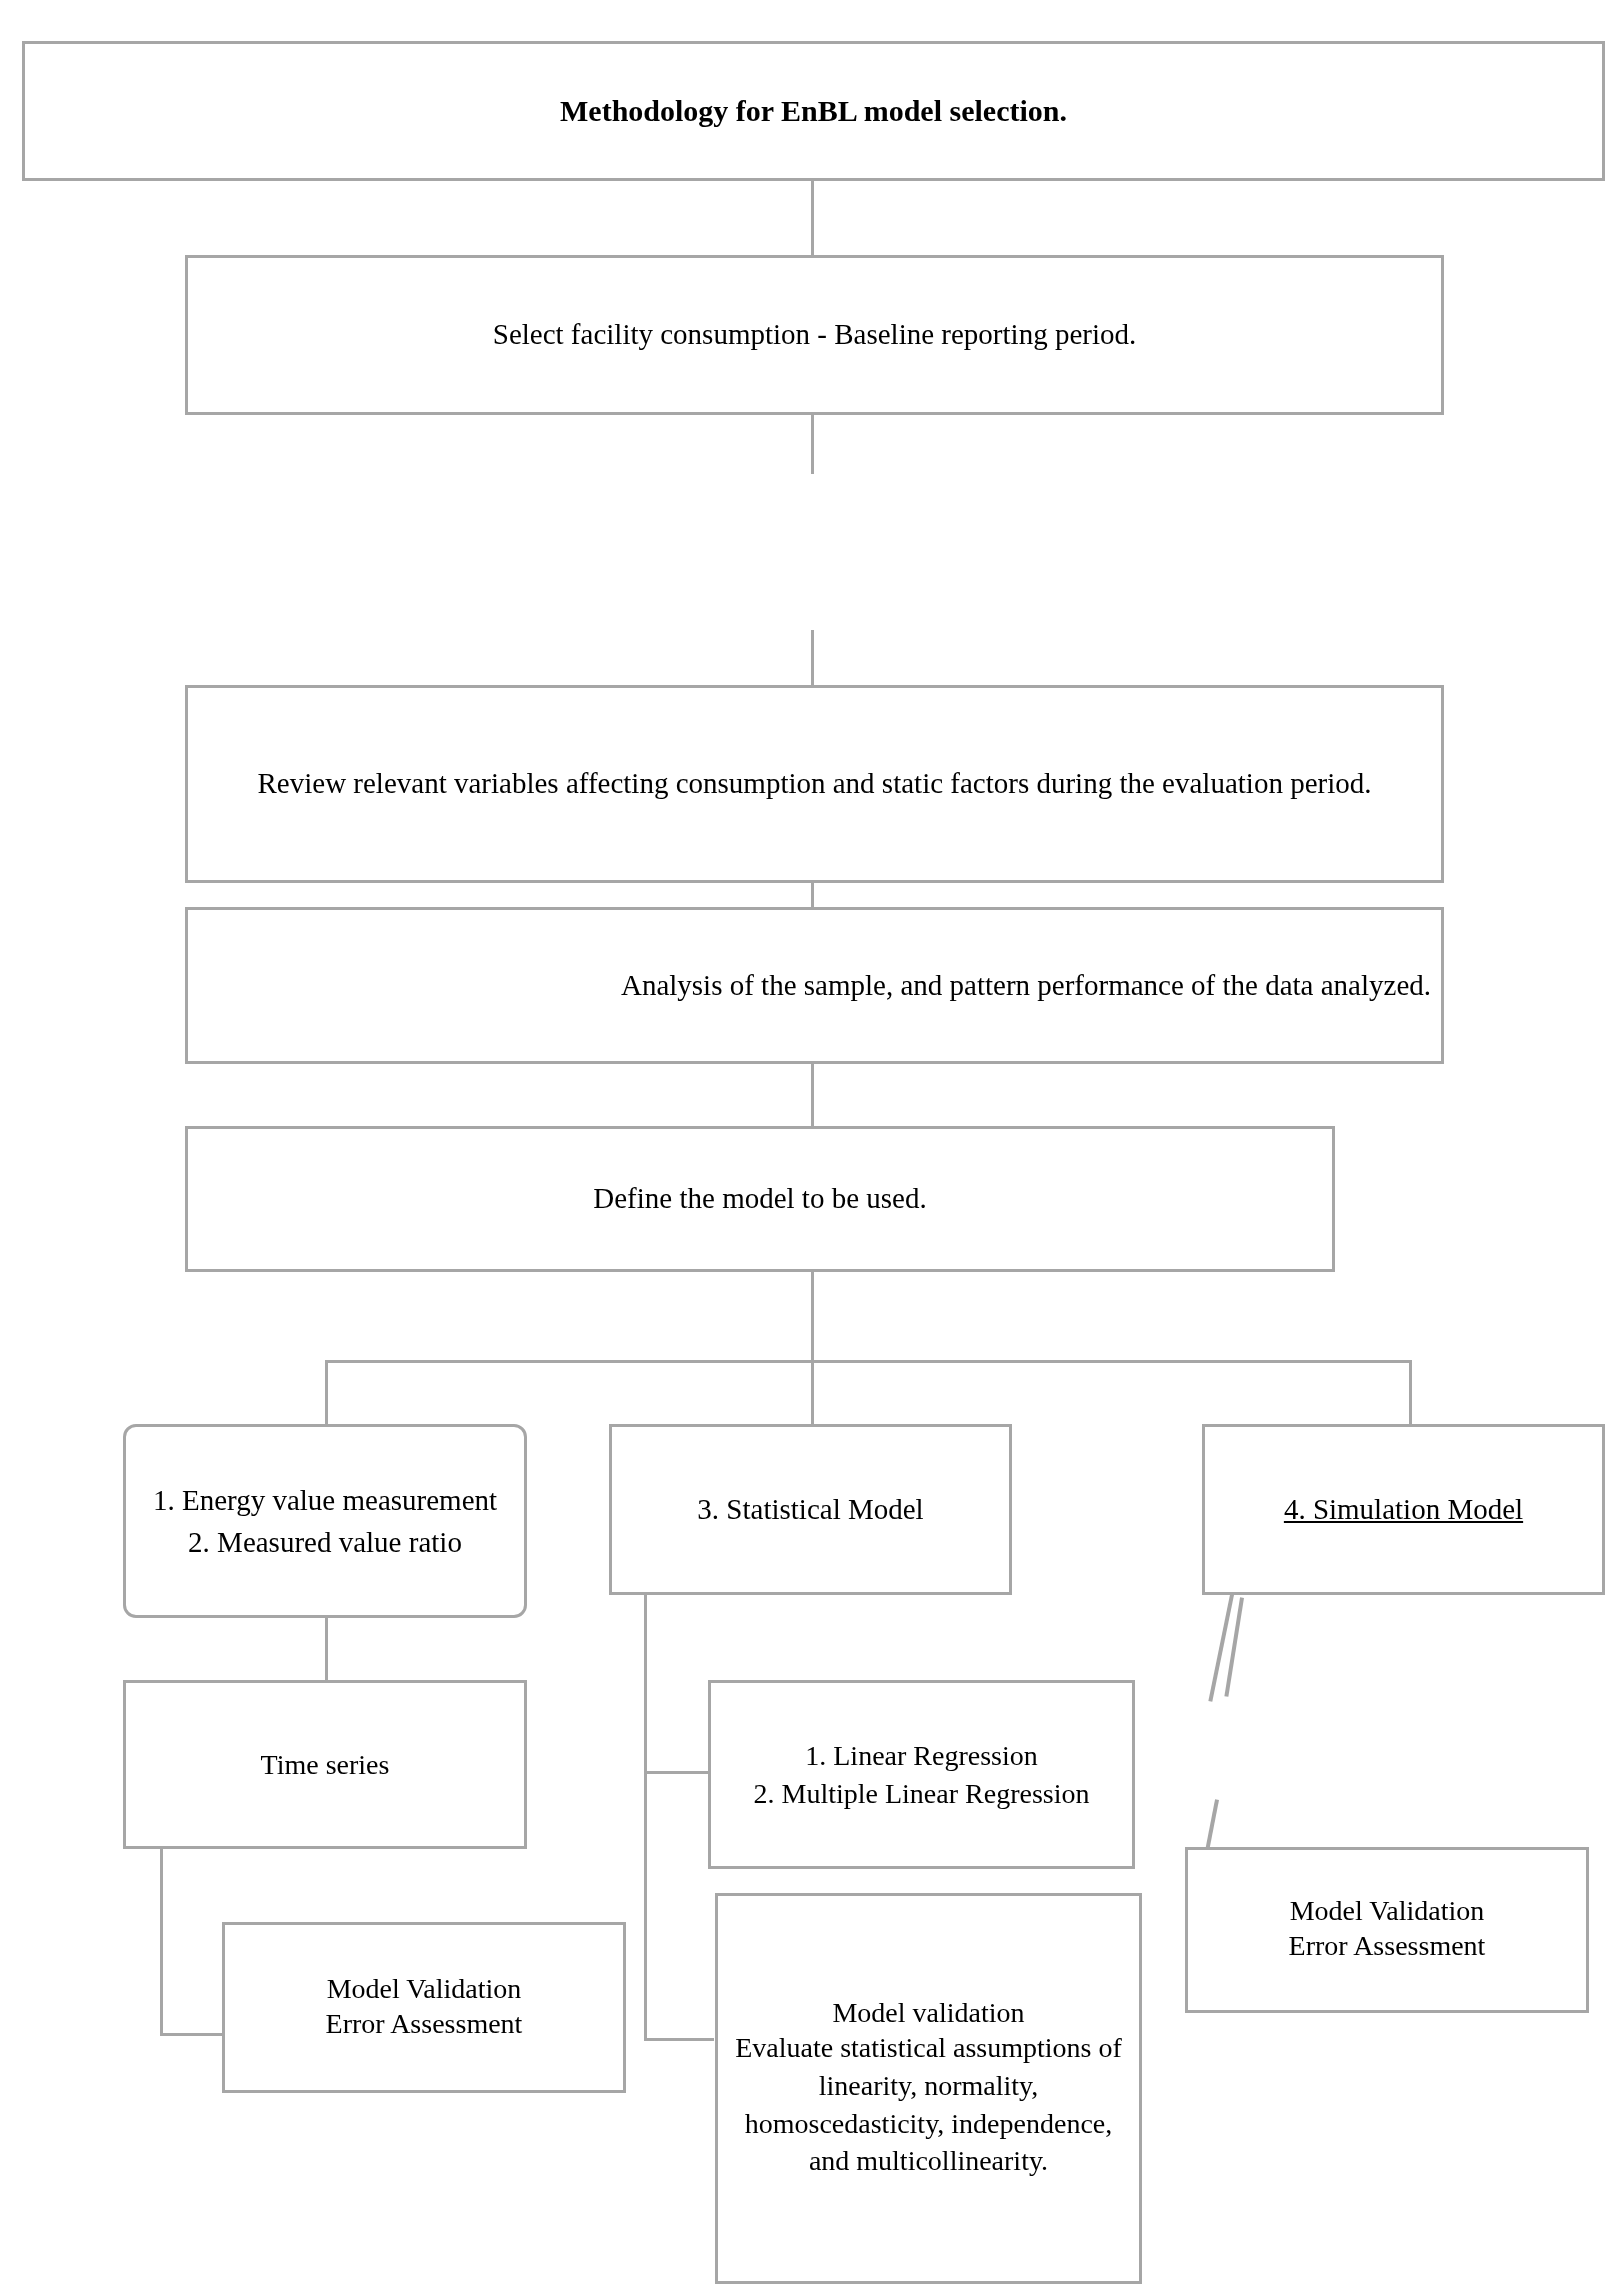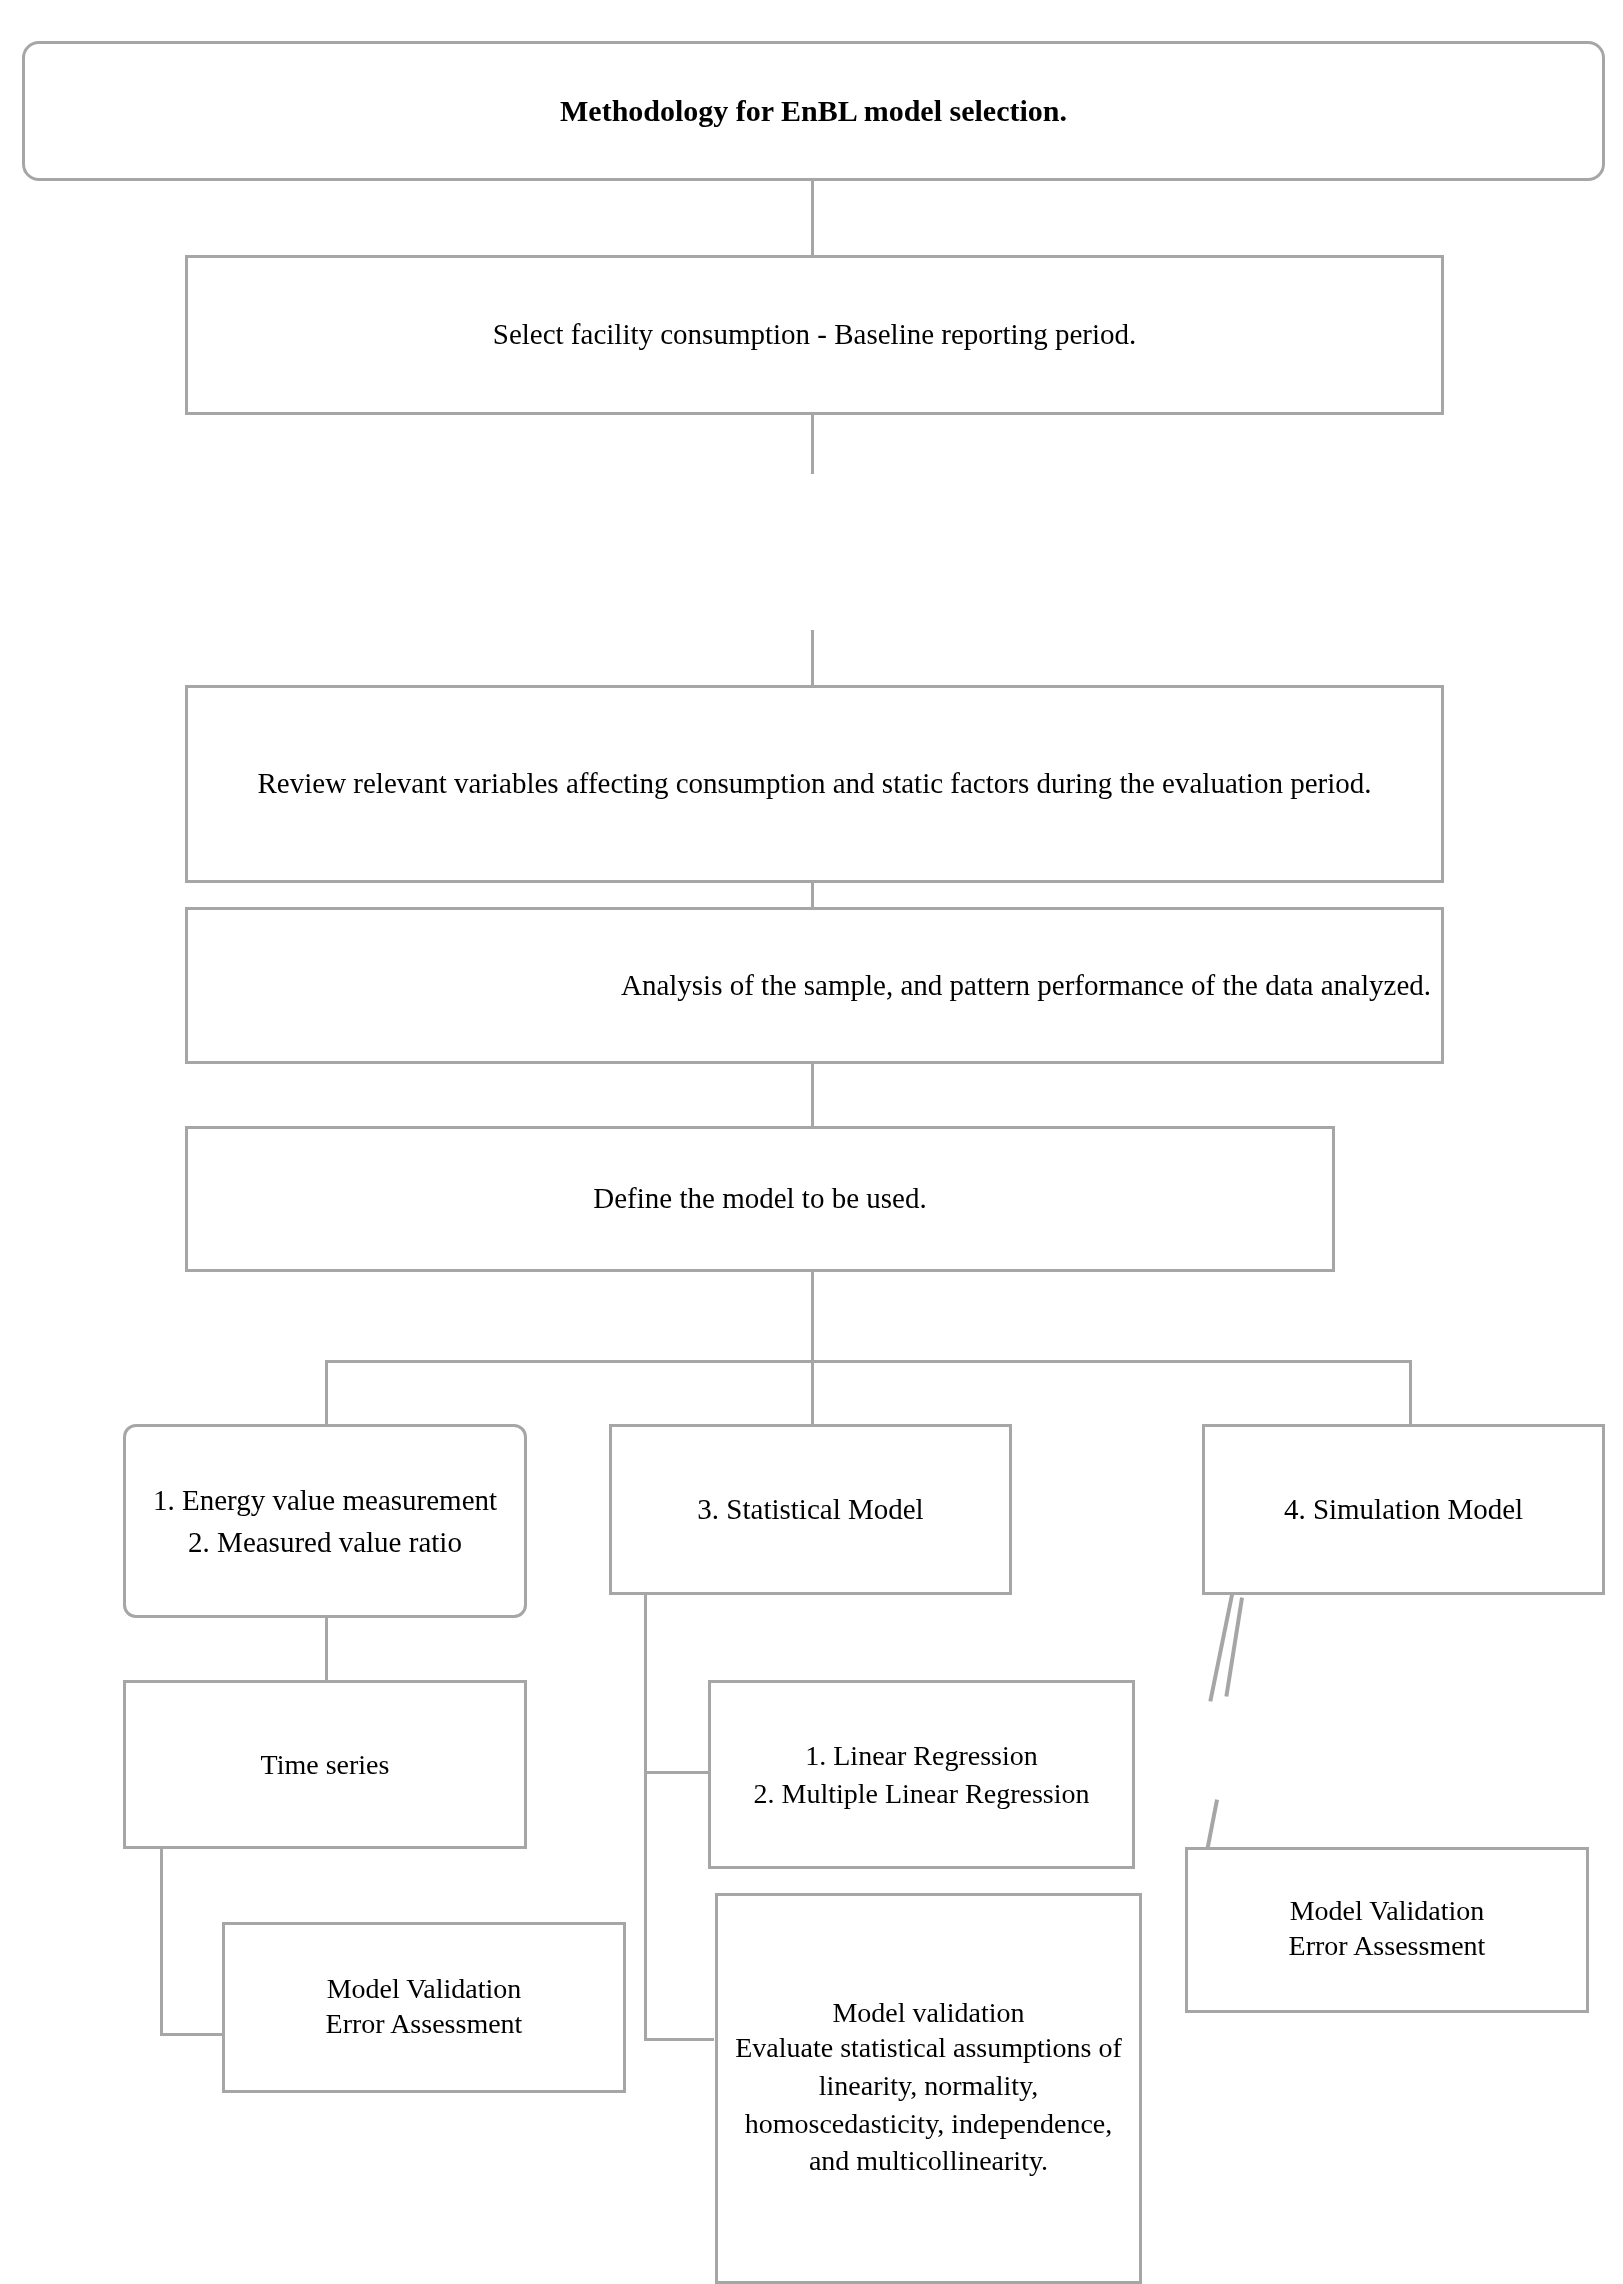--- a/index.html
+++ b/index.html
@@ -74,21 +74,21 @@
   <div class="conn" style="left:160px; top:2033px; width:64px; height:3.3px;"></div>
 
   <div class="conn" style="left:644px; top:1592px; width:3.3px; height:449px;"></div>
   <div class="conn" style="left:644px; top:1771px; width:65px; height:3.3px;"></div>
   <div class="conn" style="left:644px; top:2038px; width:70px; height:3.3px;"></div>
 
   <div class="diag" style="left:1234px; top:1595px; width:109px; height:3.9px; transform: rotate(101.5deg);"></div>
   <div class="diag" style="left:1244px; top:1598px; width:100px; height:3.9px; transform: rotate(99deg);"></div>
   <div class="diag" style="left:1219px; top:1800px; width:70px; height:3.9px; transform: rotate(101deg);"></div>
 
-  <div class="node" style="left:22px; top:41px; width:1583px; height:140px;border-radius:17px;">
+  <div class="node" style="left:22px; top:41px; width:1583px; height:140px;">
     <span class="line t-title">Methodology for EnBL model selection.</span>
   </div>
 
   <div class="node" style="left:185px; top:255px; width:1259px; height:160px;">
     <span class="line t-main">Select facility consumption - Baseline reporting period.</span>
   </div>
 
 
   <div class="node" style="left:185px; top:685px; width:1259px; height:198px;">
     <span class="line t-main">Review relevant variables affecting consumption and static factors during the evaluation period.</span>
@@ -104,21 +104,21 @@
 
   <div class="node" style="left:123px; top:1424px; width:404px; height:194px;border-radius:13px;">
     <span class="line t-branch">1. Energy value measurement</span>
     <span class="line t-branch">2. Measured value ratio</span>
   </div>
 
   <div class="node" style="left:609px; top:1424px; width:403px; height:171px;">
     <span class="line t-branch">3. Statistical Model</span>
   </div>
 
-  <div class="node" style="left:1202px; top:1424px; width:403px; height:171px;">
+  <div class="node" style="left:1202px; top:1424px; width:403px; height:171px;text-decoration:underline;">
     <span class="line t-branch">4. Simulation Model</span>
   </div>
 
   <div class="node" style="left:123px; top:1680px; width:404px; height:169px;">
     <span class="line t-sub">Time series</span>
   </div>
 
   <div class="node" style="left:222px; top:1922px; width:404px; height:171px;">
     <span class="line t-bold">Model Validation</span>
     <span class="line t-sub">Error Assessment</span>

